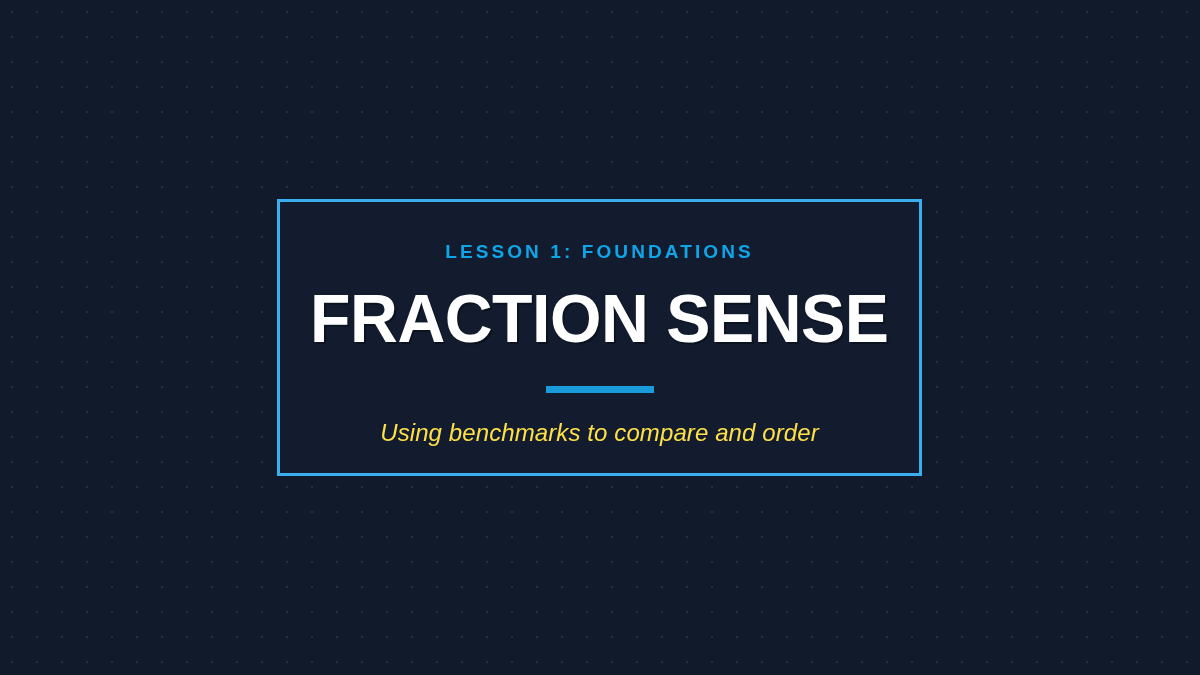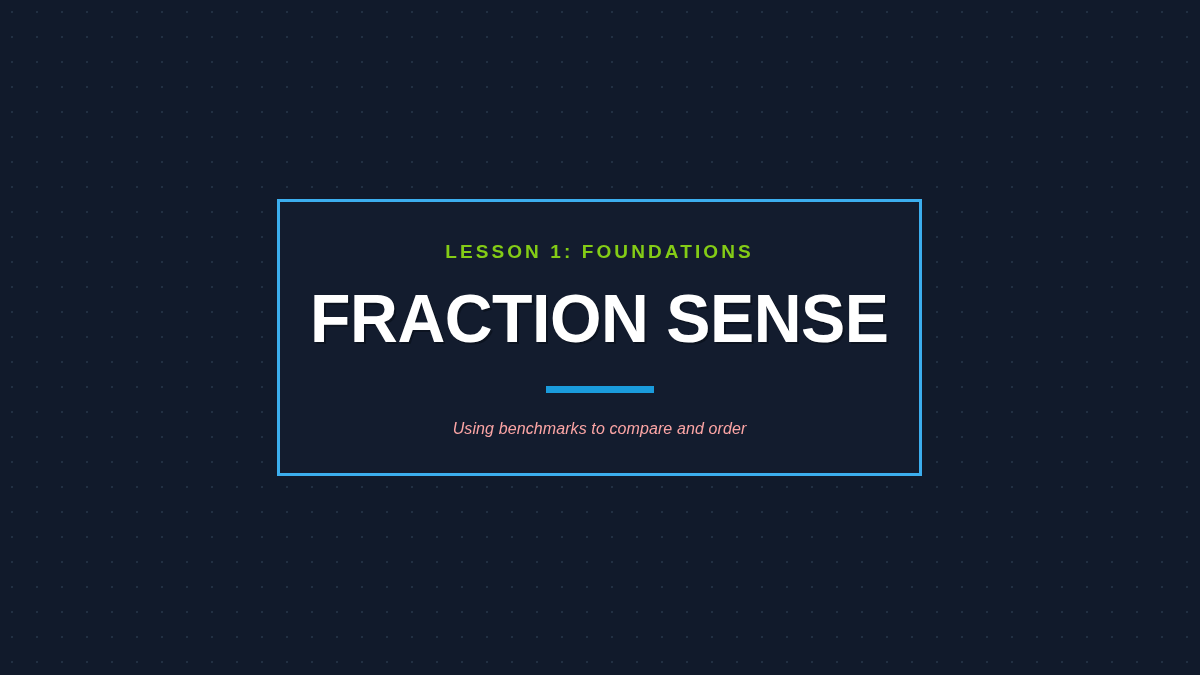--- a/index.html
+++ b/index.html
@@ -56,21 +56,21 @@
   }
 
   
   .eyebrow {
     margin-top: 40px;
     font-size: 19px;
     font-weight: bold;
     line-height: 1;
     letter-spacing: 3.1px;
     text-transform: uppercase;
-    color: #84cc16;
+    color: #0ea5e9;
     white-space: nowrap;
     text-align: center;
   }
 
   
   .headline {
     margin-top: 23px;
     font-family: "Liberation Sans Narrow", "Liberation Sans", sans-serif;
     font-size: 69px;
     font-weight: bold;
@@ -89,26 +89,26 @@
     margin-top: 33px;
     width: 108px;
     height: 7px;
     background-color: #1a9bdc;
     flex: none;
   }
 
   
   .subtitle {
     margin-top: 27px;
-    font-size: 16px;
+    font-size: 24px;
     font-style: italic;
     font-weight: normal;
     line-height: 1.1;
     letter-spacing: 0.1px;
-    color: #fca5a5;
+    color: #fde047;
     white-space: nowrap;
     text-align: right;
   }
 </style>
 </head>
 <body>
 
 <div class="slide">
 
   <div class="dot-grid"></div>

